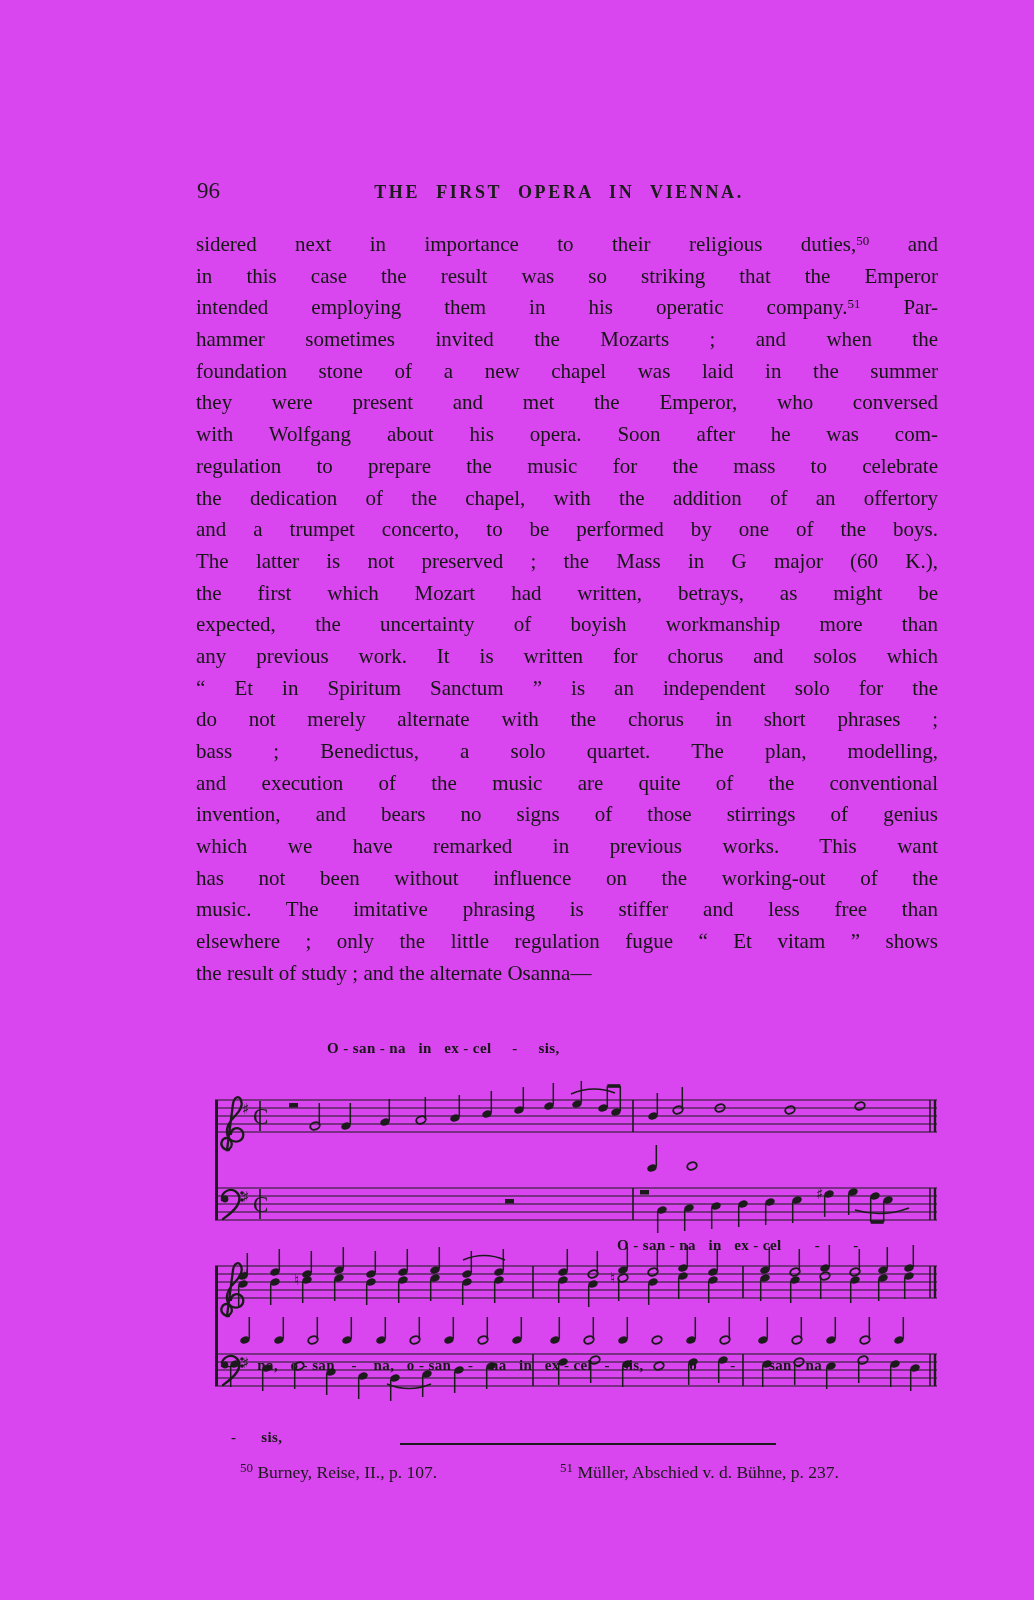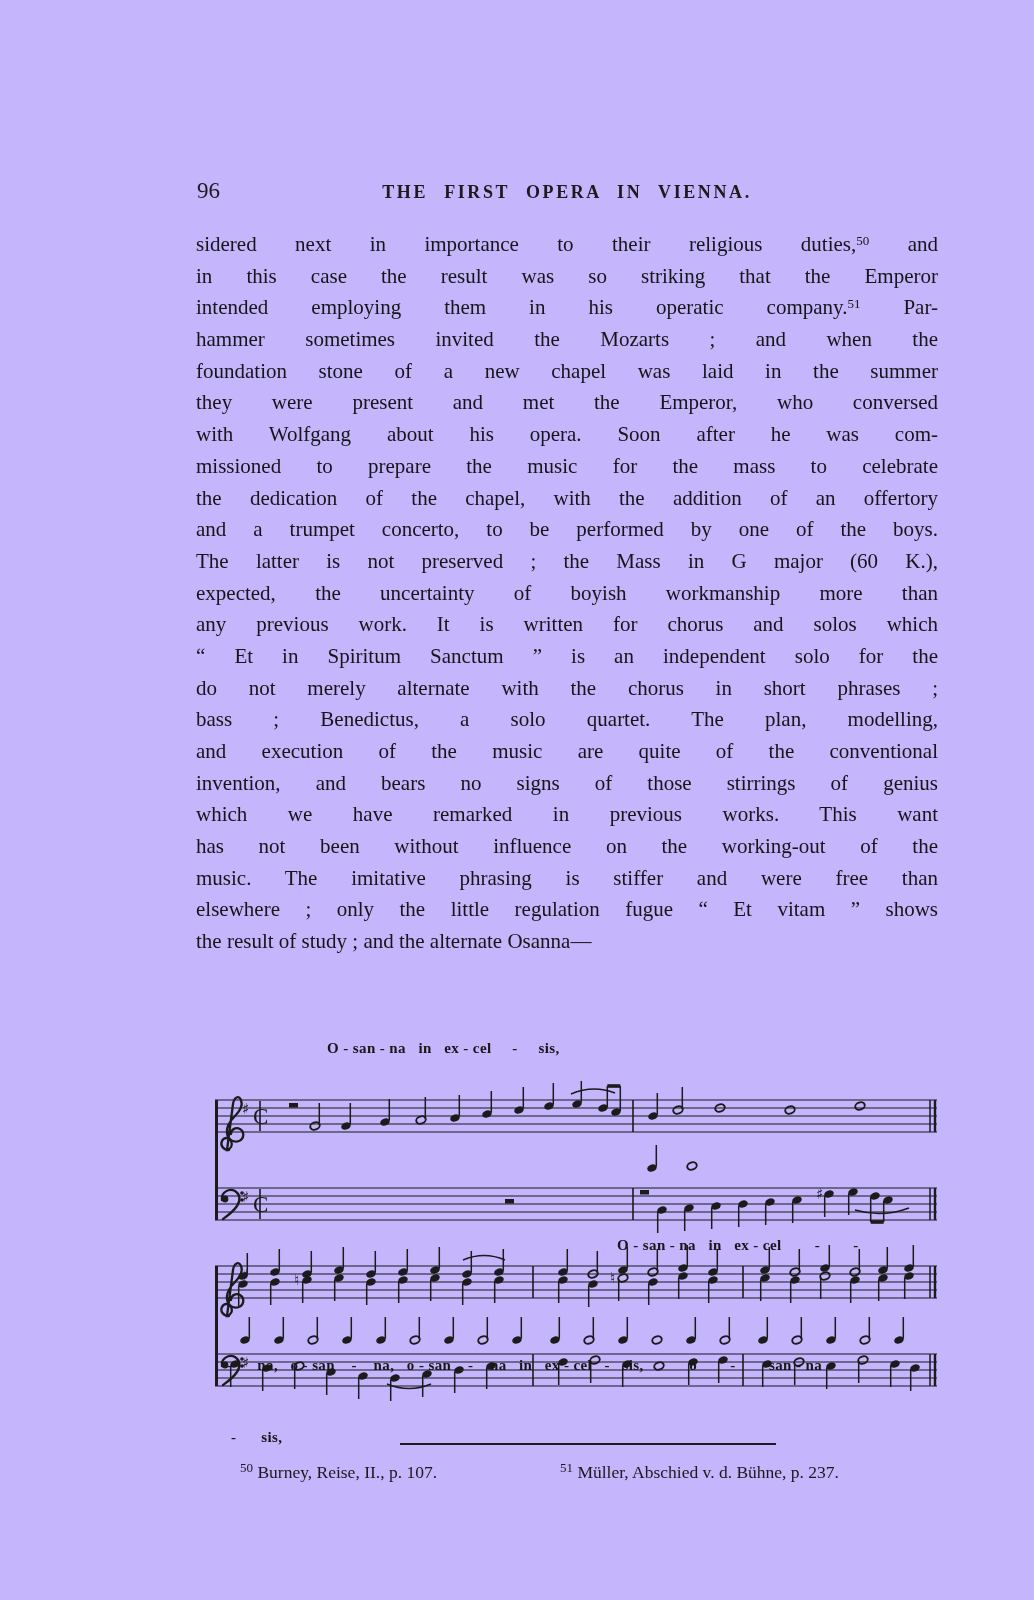--- a/index.html
+++ b/index.html
@@ -2,28 +2,28 @@
 <html><head>
 <meta charset="utf-8">
 <style>
   html,body{margin:0;padding:0;}
   body{
     width:1034px;height:1600px;background:#ffffff;
     font-family:"Liberation Serif","DejaVu Serif",serif;
     color:#181818;
     -webkit-font-smoothing:antialiased;
   }
-  .page{position:relative;width:1034px;height:1600px;background:#c4b5fd;overflow:hidden;}
+  .page{position:relative;width:1034px;height:1600px;background:#d946ef;overflow:hidden;}
 
   .page-number{
     position:absolute;left:197px;top:178px;
     font-size:23px;color:#1b1b1b;
   }
   .running-title{
-    position:absolute;left:196px;top:182px;width:742px;
+    position:absolute;left:188px;top:182px;width:742px;
     text-align:center;font-size:18px;font-weight:bold;
     letter-spacing:2.6px;word-spacing:9px;color:#1b1b1b;
   }
 
   .body-text{
     position:absolute;left:196px;top:229px;width:742px;
     font-size:21px;color:#161616;
   }
   .body-line{
     display:block;height:31.7px;line-height:31.7px;
@@ -70,34 +70,35 @@
   <div class="running-title">THE FIRST OPERA IN VIENNA.</div>
 
   <div class="body-text">
       <div class="body-line">sidered next in importance to their religious duties,<sup>50</sup> and</div>
       <div class="body-line">in this case the result was so striking that the Emperor</div>
       <div class="body-line">intended employing them in his operatic company.<sup>51</sup>  Par-</div>
       <div class="body-line">hammer sometimes invited the Mozarts ; and when the</div>
       <div class="body-line">foundation stone of a new chapel was laid in the summer</div>
       <div class="body-line">they were present and met the Emperor, who conversed</div>
       <div class="body-line">with Wolfgang about his opera.  Soon after he was com-</div>
-      <div class="body-line">missioned to prepare the music for the mass to celebrate</div>
+      <div class="body-line">regulation to prepare the music for the mass to celebrate</div>
       <div class="body-line">the dedication of the chapel, with the addition of an offertory</div>
       <div class="body-line">and a trumpet concerto, to be performed by one of the boys.</div>
       <div class="body-line">The latter is not preserved ; the Mass in G major (60 K.),</div>
+      <div class="body-line">the first which Mozart had written, betrays, as might be</div>
       <div class="body-line">expected, the uncertainty of boyish workmanship more than</div>
       <div class="body-line">any previous work.  It is written for chorus and solos which</div>
       <div class="body-line">“ Et in Spiritum Sanctum ” is an independent solo for the</div>
       <div class="body-line">do not merely alternate with the chorus in short phrases ;</div>
       <div class="body-line">bass ; Benedictus, a solo quartet.  The plan, modelling,</div>
       <div class="body-line">and execution of the music are quite of the conventional</div>
       <div class="body-line">invention, and bears no signs of those stirrings of genius</div>
       <div class="body-line">which we have remarked in previous works.  This want</div>
       <div class="body-line">has not been without influence on the working-out of the</div>
-      <div class="body-line">music.  The imitative phrasing is stiffer and were free than</div>
+      <div class="body-line">music.  The imitative phrasing is stiffer and less free than</div>
       <div class="body-line">elsewhere ; only the little regulation fugue “ Et vitam ” shows</div>
       <div class="body-line">the result of study ; and the alternate Osanna—</div>
     </div>
 
   <div class="music">
     <div class="lyric" id="lyr-s1-top">O - san - na   in   ex - cel     -     sis,</div>
     <svg id="sys1" width="725" height="178" viewBox="0 0 725 178">
         <line x1="0" y1="25" x2="722" y2="25" stroke="#1b1b1b" stroke-width="1.1"></line>
         <line x1="0" y1="33" x2="722" y2="33" stroke="#1b1b1b" stroke-width="1.1"></line>
         <line x1="0" y1="41" x2="722" y2="41" stroke="#1b1b1b" stroke-width="1.1"></line>

